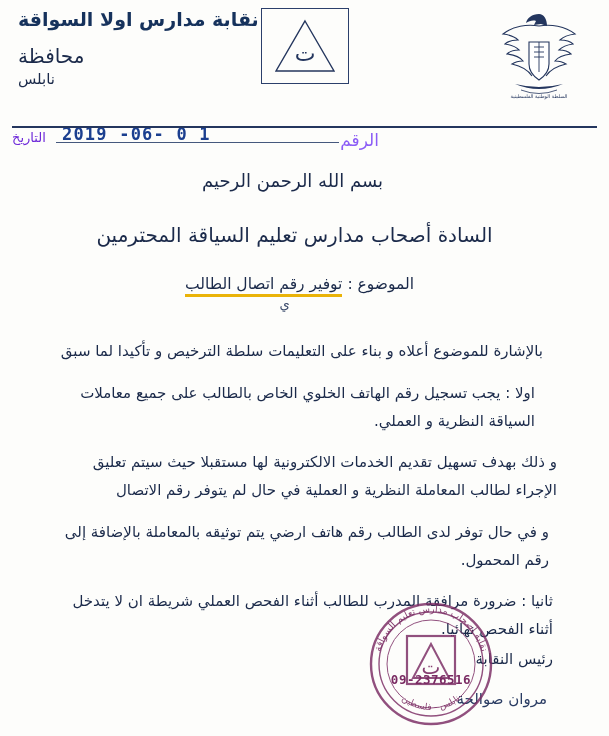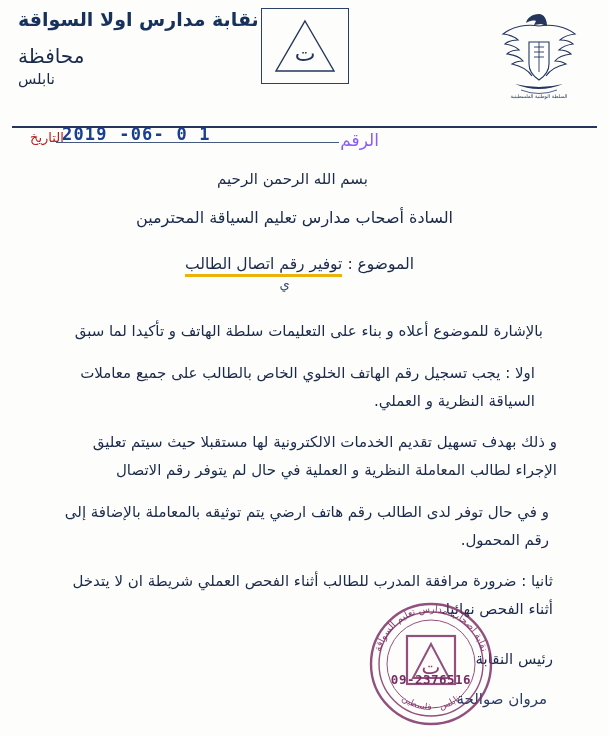--- a/index.html
+++ b/index.html
@@ -99,23 +99,23 @@
     position: absolute;
     top: 126px;
     left: 12px;
     width: 585px;
     height: 1.5px;
     background: #24365e;
   }
   .label-date {
     position: absolute;
     top: 130px;
-    left: 30px;
+    left: 12px;
     font-size: 13px;
-    color: #b91c1c;
+    color: #6d28d9;
   }
   .line-date {
     position: absolute;
     top: 142px;
     left: 56px;
     width: 150px;
     height: 1px;
     background: #45587d;
   }
   .label-num {
@@ -138,29 +138,29 @@
   .body-wrap {
     position: absolute;
     top: 160px;
     right: 0;
     width: 609px;
     direction: rtl;
     text-align: right;
   }
   .basmala {
     text-align: center;
-    font-size: 15px;
+    font-size: 18px;
     margin: 10px 0 12px 0;
     padding-right: 24px;
     color: #1b2a4a;
   }
   .salutation {
     text-align: center;
-    font-size: 16px;
-    margin-top: 20px;
+    font-size: 20px;
+    margin-top: 32px;
     padding-right: 20px;
   }
   .subject {
     text-align: center;
     font-size: 15.5px;
     margin-top: 28px;
     padding-right: 10px;
   }
   .subject .underline {
     border-bottom: 3px solid #eab308;
@@ -289,21 +289,21 @@
 
   <div class="body-wrap">
     <div class="basmala">بسم الله الرحمن الرحيم</div>
     <div class="salutation">السادة أصحاب مدارس تعليم السياقة المحترمين</div>
 
     <div class="subject">
       <span>الموضوع : </span><span class="underline">توفير رقم اتصال الطالب</span>
     </div>
     <div class="after-subject-mark">ي</div>
 
-    <p class="para first">بالإشارة للموضوع أعلاه و بناء على التعليمات سلطة الهاتف   و تأكيدا لما سبق</p>
+    <p class="para first">بالإشارة للموضوع أعلاه و بناء على التعليمات سلطة الترخيص   و تأكيدا لما سبق</p>
     <p class="para p2">اولا : يجب تسجيل رقم الهاتف الخلوي  الخاص بالطالب على جميع معاملات السياقة النظرية و العملي.</p>
     <p class="para p3">و ذلك بهدف تسهيل تقديم الخدمات الالكترونية لها مستقبلا حيث سيتم تعليق الإجراء لطالب المعاملة النظرية و العملية في حال لم يتوفر رقم الاتصال</p>
     <p class="para p4">و في حال توفر لدى الطالب رقم هاتف ارضي يتم توثيقه بالمعاملة بالإضافة إلى رقم المحمول.</p>
     <p class="para p5">ثانيا : ضرورة مرافقة المدرب للطالب أثناء الفحص العملي شريطة ان لا يتدخل أثناء الفحص نهائيا.</p>
   </div>
 
   <div class="sign-title">رئيس النقابة</div>
   <div class="sign-name">مروان صوالحة</div>
 
   <div class="stamp">

